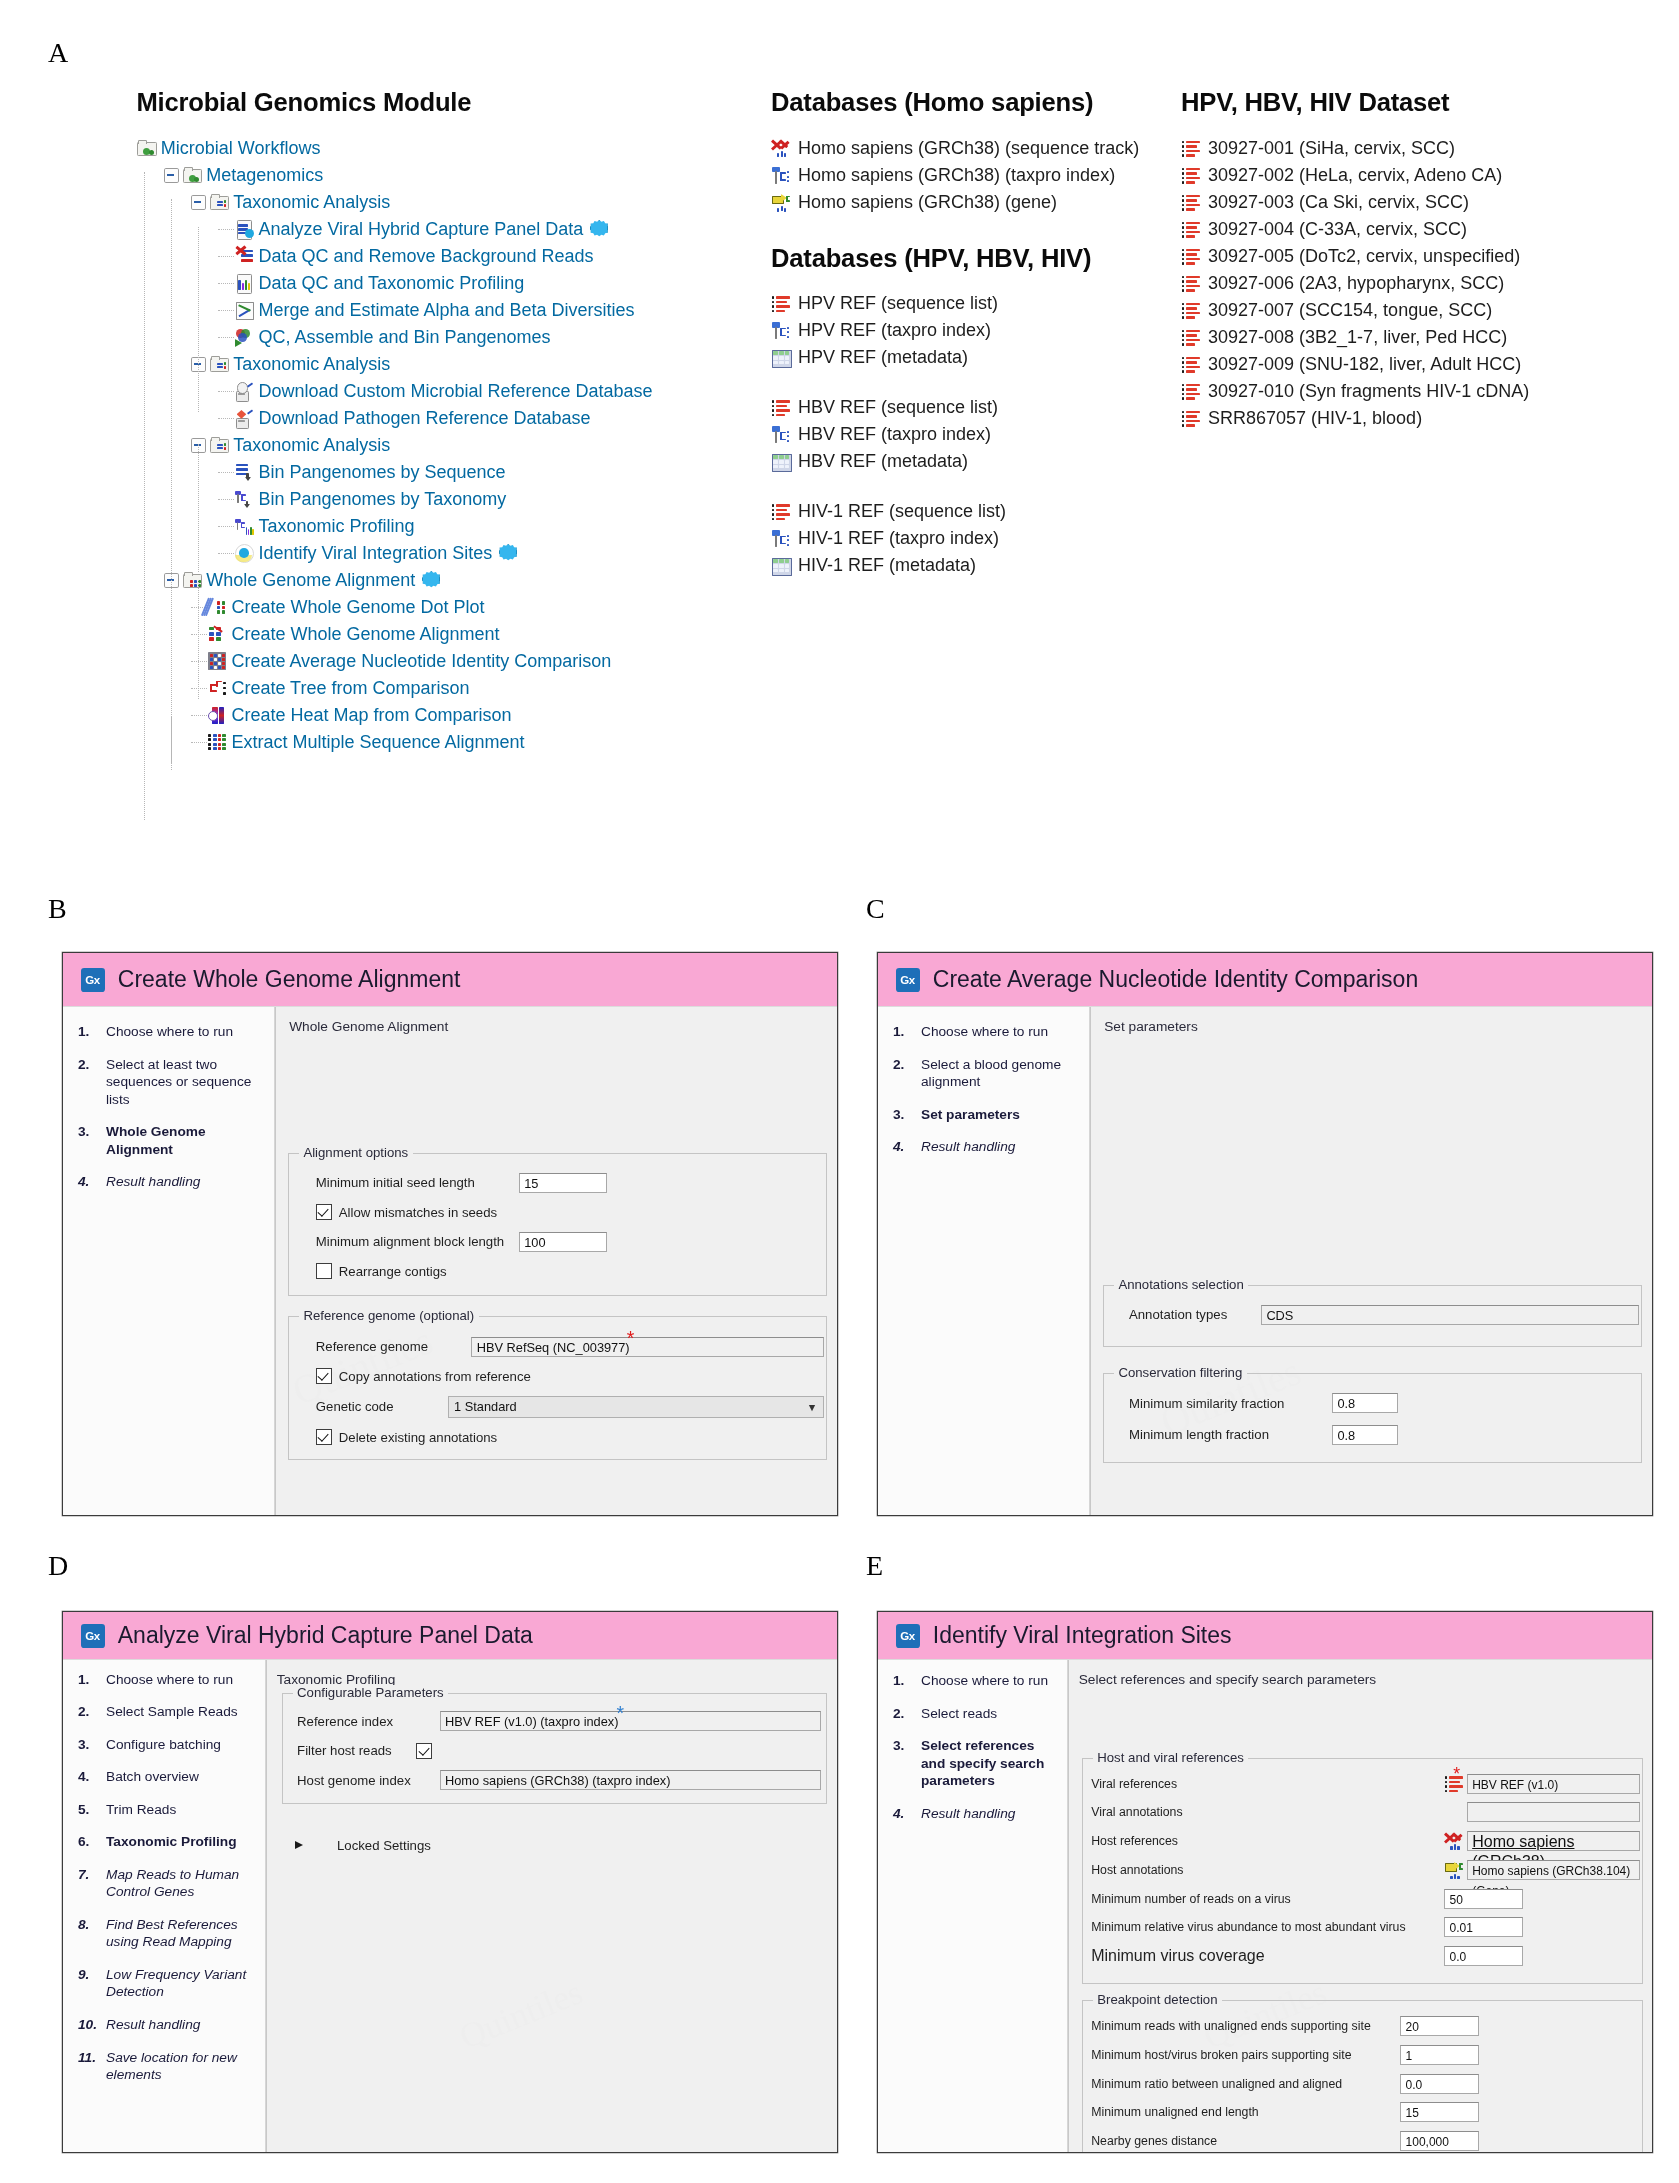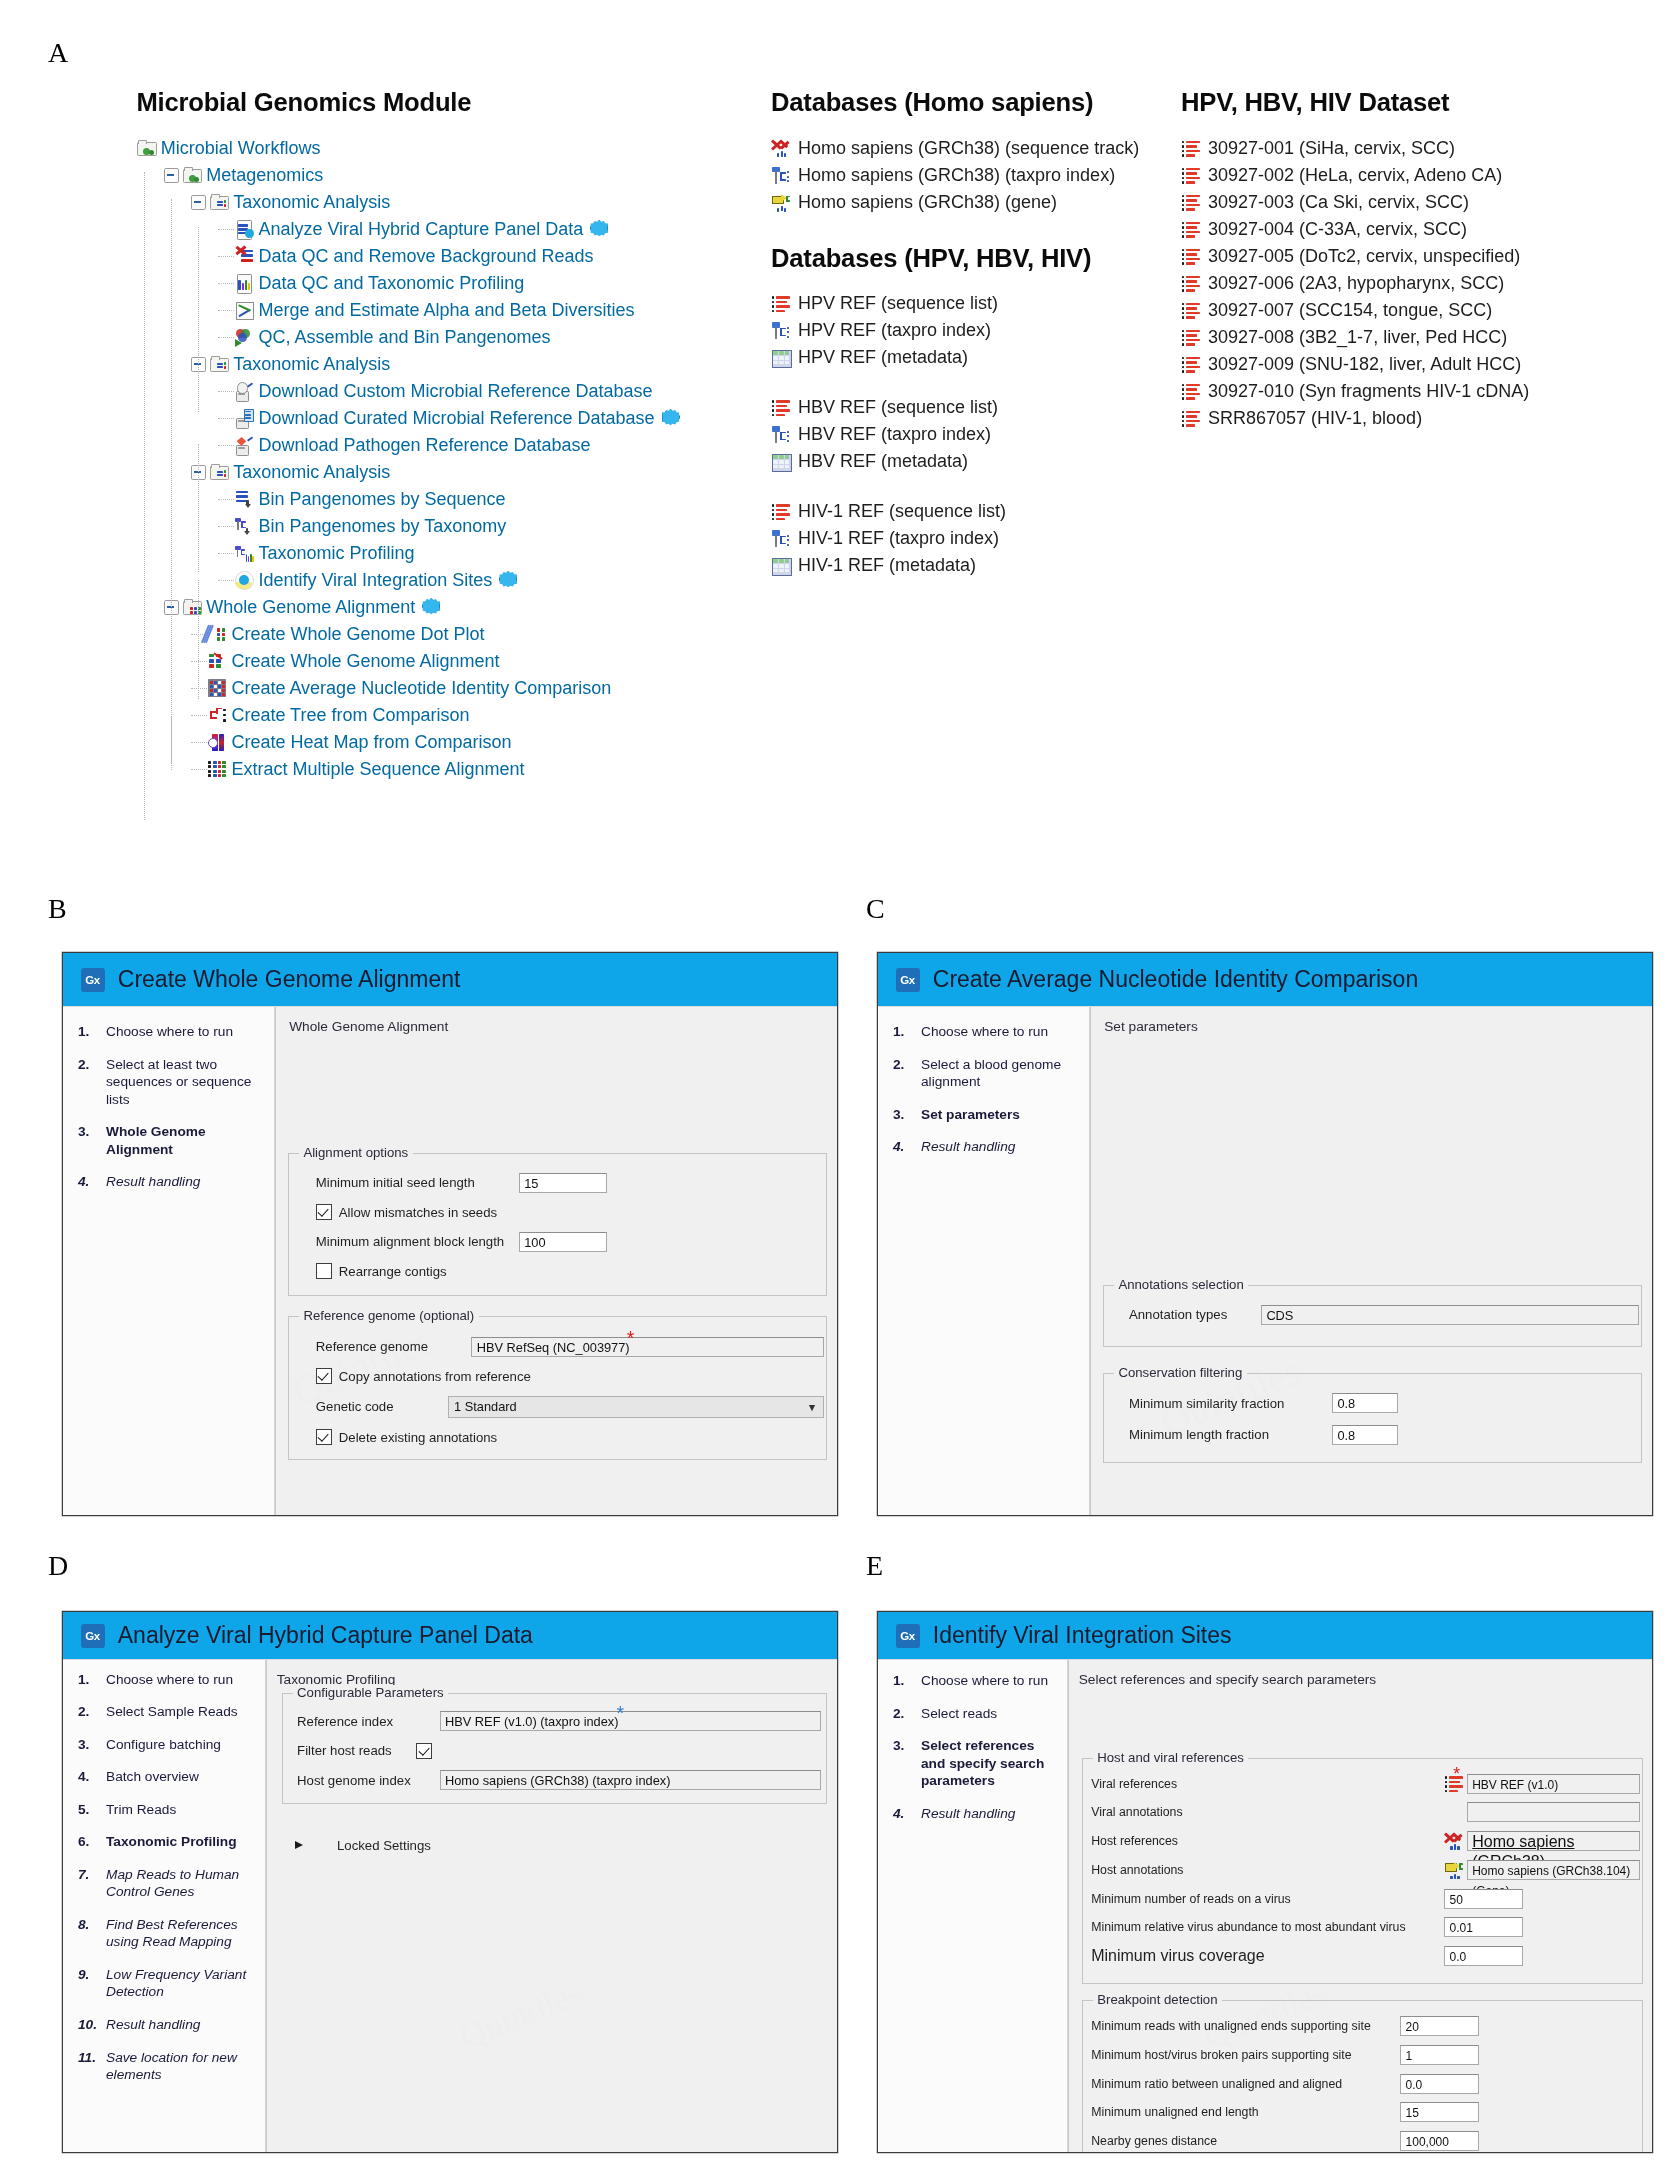--- a/index.html
+++ b/index.html
@@ -44,21 +44,21 @@
   .dbitem .lbl{margin-left:7px;}
 
   
   .dlg{
     position:absolute;background:#ffffff;
     border:1.8px solid #3b3b3b;box-shadow:0 0 0 0.4px #8d8d8d;
     box-sizing:border-box;overflow:hidden;
   }
   .dlg-title{
     height:53px;display:flex;align-items:center;padding-left:17.6px;
-    background:#0ea5e9;border-bottom:1.3px solid #dcdcdc;
+    background:#f9a8d4;border-bottom:1.3px solid #dcdcdc;
   }
   .gx{
     width:24px;height:24px;background:#1e6fb8;border-radius:3.1px;
     color:#fff;font-size:11.5px;font-weight:bold;display:flex;
     align-items:center;justify-content:center;flex:0 0 24px;letter-spacing:-0.4px;
   }
   .dlg-title .t{
     margin-left:13.2px;font-size:23px;color:#1a1a2e;white-space:nowrap;
   }
   .dlg-body{display:flex;height:calc(100% - 54px);}
@@ -238,34 +238,20 @@
           <div class="trow">
             <div style="flex: 0 0 86px; height: 0.4px;"></div>
             <div style="flex: 0 0 16px; height: 0px; border-top: 1.3px dotted rgb(184, 184, 184); margin-right: 0px;"></div>
             <span class="ico">
               <i class="bar" style="position: absolute; left: 1.8px; top: 9.7px; width: 11.5px; height: 8.8px; background: rgb(236, 236, 236); border: 0.9px solid rgb(142, 142, 142); border-radius: 1.3px;"></i>
               <i class="bar" style="position: absolute; left: 4.4px; top: 12.3px; width: 6.2px; height: 1.8px; background: rgb(154, 154, 154);"></i>
               <i class="bar" style="position: absolute; left: 2.6px; top: 0.9px; width: 9.7px; height: 9.7px; background: rgb(242, 242, 242); border: 0.9px solid rgb(142, 142, 142); border-radius: 50%;"></i>
               <i class="bar" style="position: absolute; left: 13.2px; top: 2.6px; width: 6.2px; height: 1.8px; background: rgb(42, 82, 190); transform: rotate(-35deg);"></i>
             </span>
             <span class="lbl">Download Custom Microbial Reference Database</span>
-          </div>
-          <div class="trow">
-            <div style="flex: 0 0 86px; height: 0.4px;"></div>
-            <div style="flex: 0 0 16px; height: 0px; border-top: 1.3px dotted rgb(184, 184, 184); margin-right: 0px;"></div>
-            <span class="ico">
-              <i class="bar" style="position: absolute; left: 1.8px; top: 9.7px; width: 11.5px; height: 8.8px; background: rgb(236, 236, 236); border: 0.9px solid rgb(142, 142, 142); border-radius: 1.3px;"></i>
-              <i class="bar" style="position: absolute; left: 4.4px; top: 12.3px; width: 6.2px; height: 1.8px; background: rgb(154, 154, 154);"></i>
-              <i class="bar" style="position: absolute; left: 9.7px; top: 0.9px; width: 8.8px; height: 11.5px; background: rgb(207, 230, 248); border: 0.9px solid rgb(42, 111, 176); border-radius: 0.9px;"></i>
-              <i class="bar" style="position: absolute; left: 11px; top: 3.1px; width: 5.7px; height: 1.3px; background: rgb(42, 111, 176);"></i>
-              <i class="bar" style="position: absolute; left: 11px; top: 6.2px; width: 5.7px; height: 1.3px; background: rgb(42, 111, 176);"></i>
-              <i class="bar" style="position: absolute; left: 11px; top: 9.3px; width: 5.7px; height: 1.3px; background: rgb(42, 111, 176);"></i>
-            </span>
-            <span class="lbl">Download Curated Microbial Reference Database</span>
-            <div class="newbadge"></div>
           </div>
           <div class="trow">
             <div style="flex: 0 0 86px; height: 0.4px;"></div>
             <div style="flex: 0 0 16px; height: 0px; border-top: 1.3px dotted rgb(184, 184, 184); margin-right: 0px;"></div>
             <span class="ico">
               <i class="bar" style="position: absolute; left: 1.8px; top: 9.7px; width: 11.5px; height: 8.8px; background: rgb(236, 236, 236); border: 0.9px solid rgb(142, 142, 142); border-radius: 1.3px;"></i>
               <i class="bar" style="position: absolute; left: 4.4px; top: 12.3px; width: 6.2px; height: 1.8px; background: rgb(154, 154, 154);"></i>
               <i class="bar" style="position: absolute; left: 2.6px; top: 1.8px; width: 9.7px; height: 8.8px; background: rgb(232, 84, 60); clip-path: polygon(50% 0px, 100% 50%, 50% 100%, 0px 50%);"></i>
               <i class="bar" style="position: absolute; left: 13.2px; top: 2.6px; width: 6.2px; height: 1.8px; background: rgb(42, 82, 190); transform: rotate(-35deg);"></i>
             </span>

